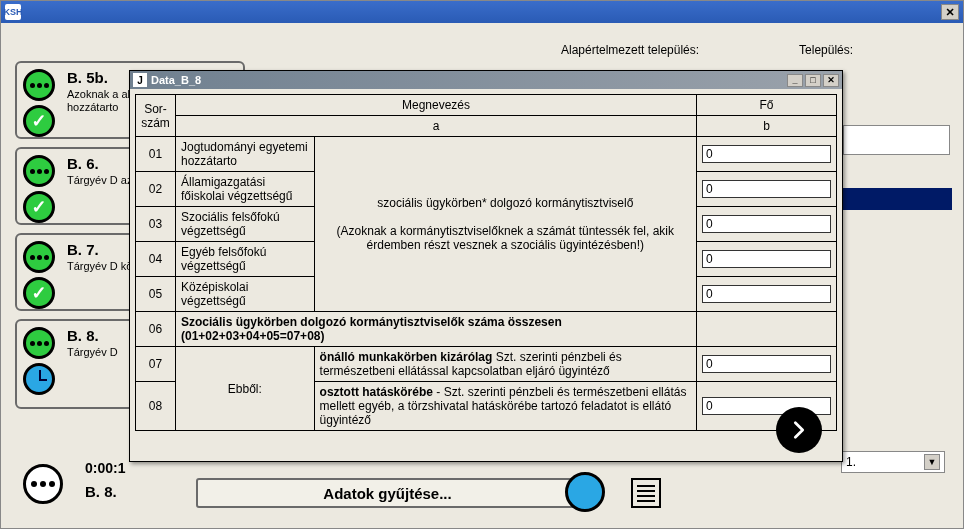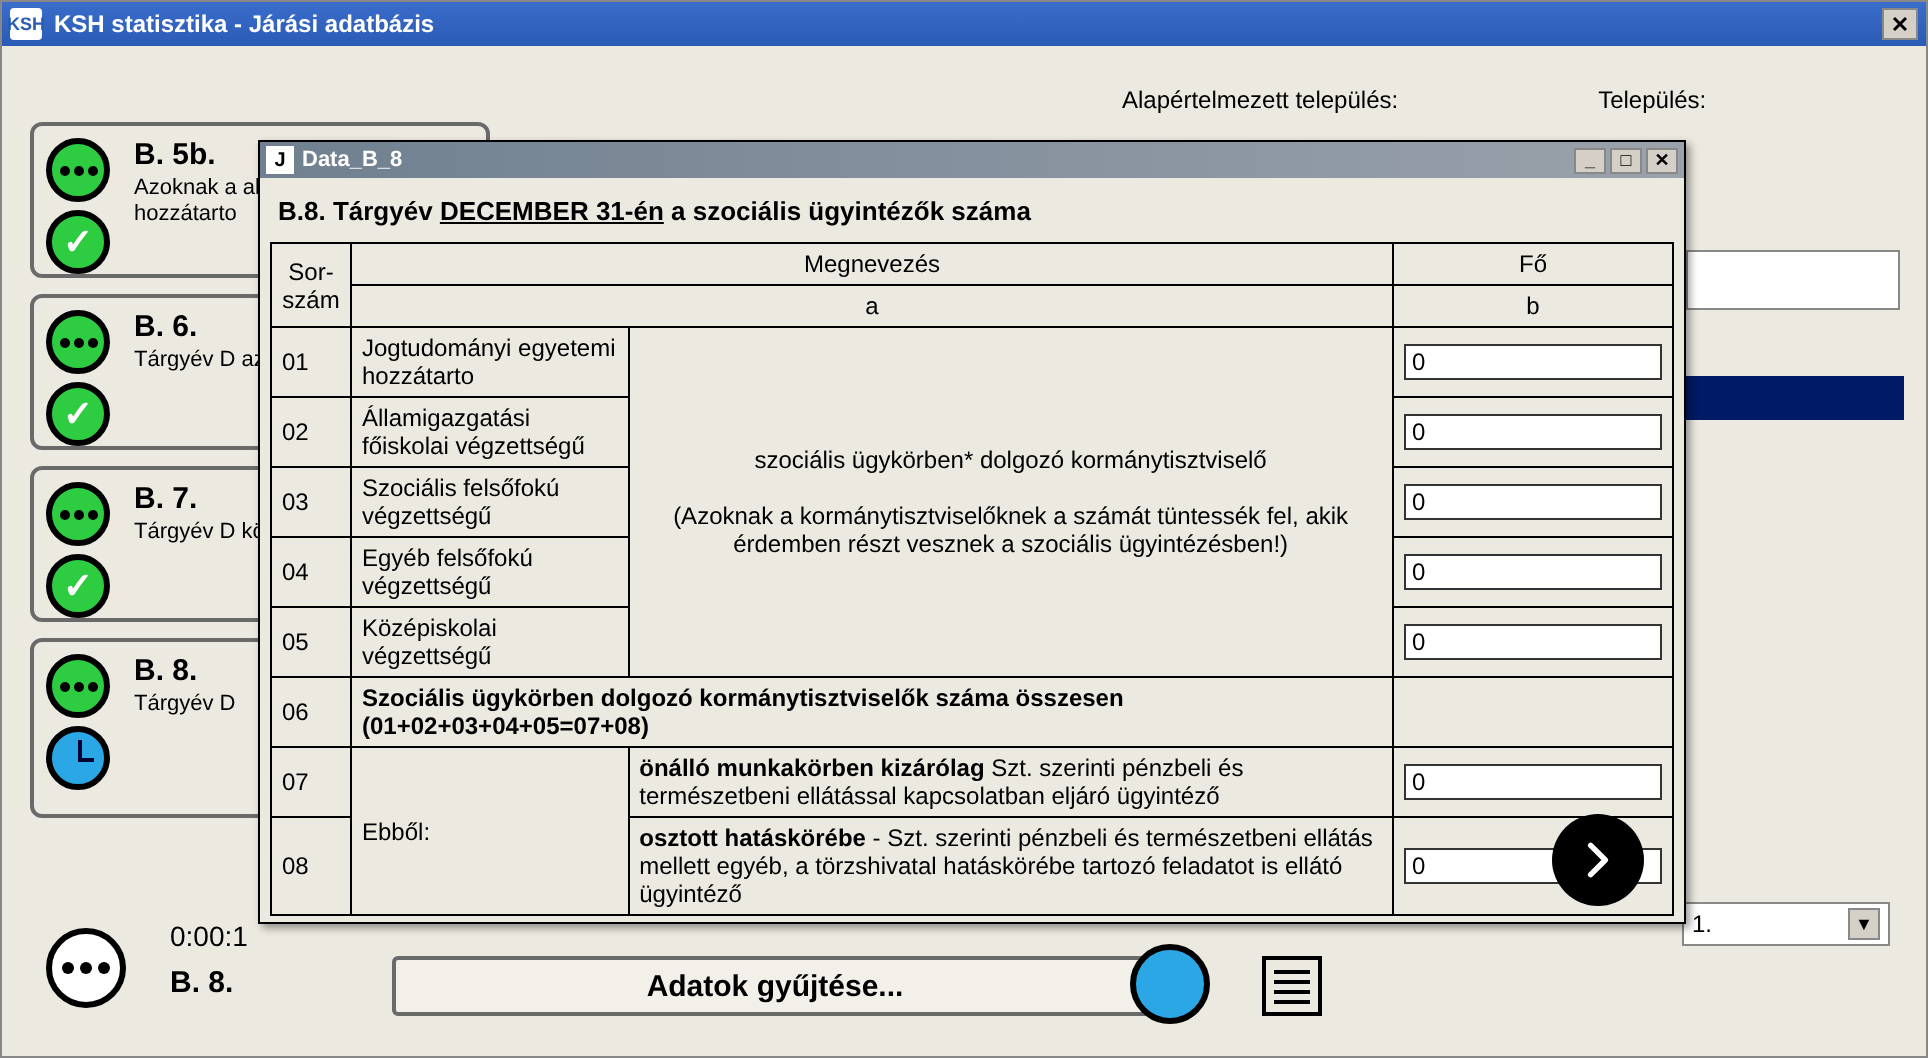--- a/index.html
+++ b/index.html
@@ -132,21 +132,21 @@
     border-radius:50%;
     background:#fff;
     display:flex;align-items:center;justify-content:center;
   }
   .bottom-circle .dots{display:flex;gap:3px;}
   .bottom-circle .dots span{width:6px;height:6px;background:#000;border-radius:50%;}
 
   .timer-text{
     position:absolute;
     left:84px; bottom:52px;
-    font-size:14px; font-weight:normal;
+    font-size:14px; font-weight:bold;
   }
   .bcode-text{
     position:absolute;
     left:84px; bottom:28px;
     font-size:15px;font-weight:bold;
   }
 
   .gather-btn{
     position:absolute;
     left:195px; bottom:20px;
@@ -236,21 +236,21 @@
   table.data th{font-weight:normal;text-align:center;}
   .col-sor{width:40px;text-align:center;}
   .col-fo{width:140px;}
   .num-input{
     width:100%; height:18px;
     border:1px solid #333;
     background:#fff;
     font-size:12px;
     padding:0 3px;
   }
-  .center{}
+  .center{text-align:center;}
   .side-note{
     font-size:12px; text-align:center;
     padding:2px 6px;
   }
   .footnote{
     font-size:11px; font-style:italic;
     padding:2px 4px;
   }
   .ebb{font-size:12px;}
 
@@ -266,21 +266,20 @@
   .next-circle svg{width:22px;height:22px;fill:#fff;}
 
   .card.last{height:90px;}
 </style>
 </head>
 <body>
 
 <div class="main-window">
   <div class="titlebar">
     <div class="icon-slot">KSH</div>
-    <span>KSH statisztika - Járási adatbázis</span>
     <div class="spacer"></div>
     <div class="win-btn">✕</div>
   </div>
 
   <div class="content-area">
 
     <div class="top-labels">
       <span>Alapértelmezett település:</span>
       <span>Település:</span>
     </div>
@@ -384,23 +383,20 @@
       <div class="m-titlebar">
         <div class="m-icon">J</div>
         <span>Data_B_8</span>
         <div class="spacer"></div>
         <div class="win-btn">_</div>
         <div class="win-btn">□</div>
         <div class="win-btn">✕</div>
       </div>
 
       <div class="modal-body">
-        <div class="modal-heading">
-          <span>B.8. Tárgyév </span><span class="u">DECEMBER 31-én</span><span> a szociális ügyintézők száma</span>
-        </div>
 
         <table class="data">
           <tbody>
               <tr>
             <th class="col-sor" rowspan="2">Sor-
 szám</th>
             <th colspan="2">Megnevezés</th>
             <th class="col-fo">Fő</th>
           </tr>
           <tr>

